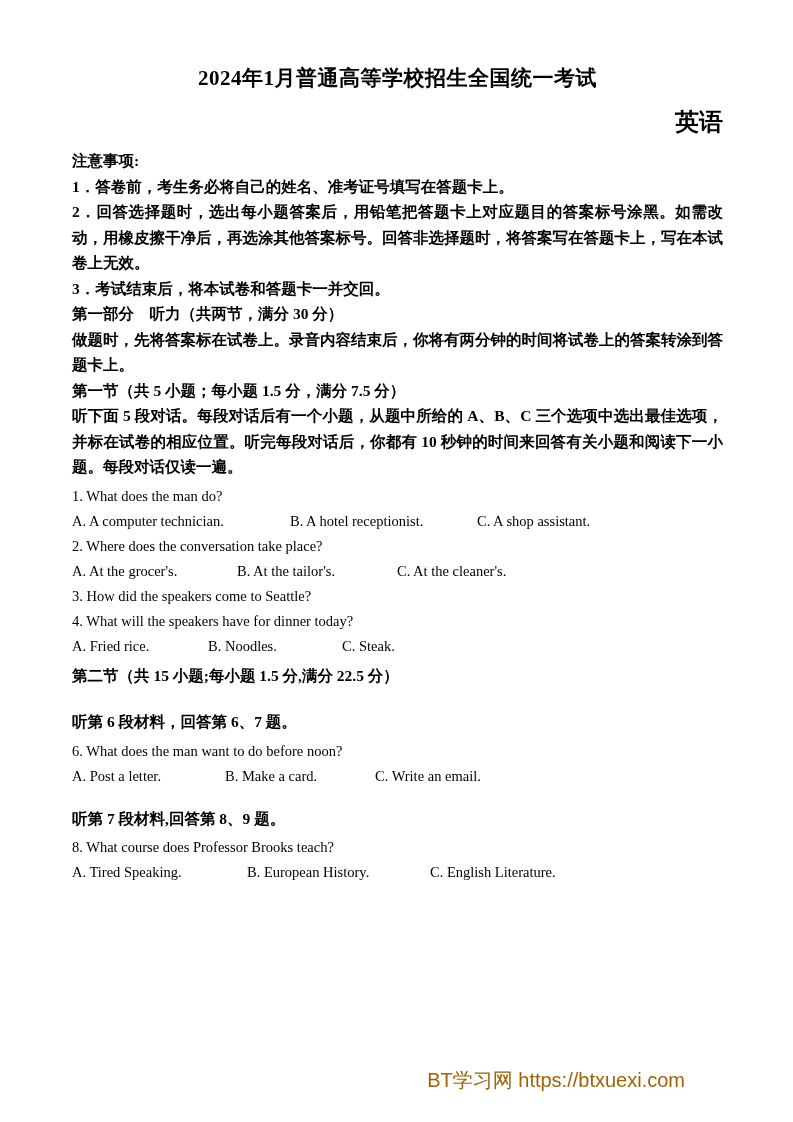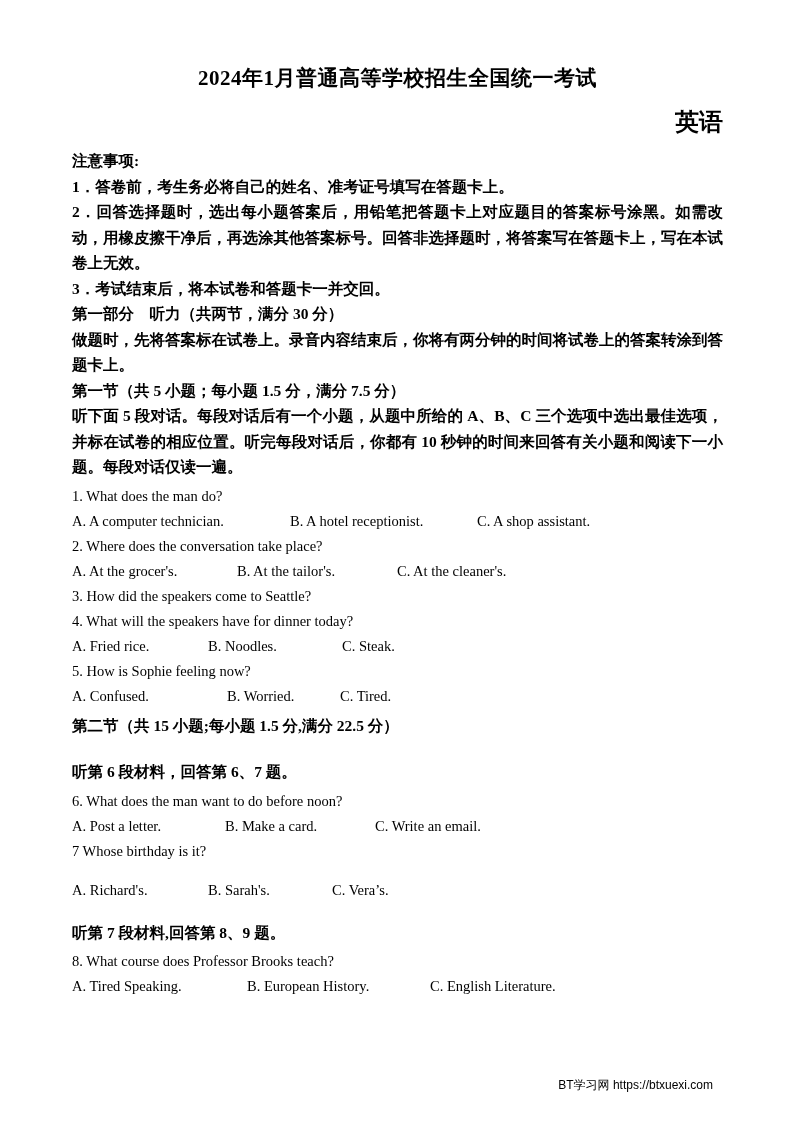--- a/index.html
+++ b/index.html
@@ -46,25 +46,25 @@
     display: flex;
     font-size: 14.5px;
     line-height: 17px;
     margin: 8px 0 8px 0;
   }
   .q-opts > span { display: inline-block; white-space: nowrap; }
   .q-opts-gap { margin-top: 22px; }
   .material-heading { margin-top: 21px; }
   .footer {
     position: absolute;
-    right: 80px;
+    right: 108px;
     bottom: 28px;
-    color: #000000;
+    color: #a16207;
     font-family: "Liberation Sans", "DejaVu Sans", sans-serif;
-    font-size: 12px;
+    font-size: 20px;
   }
 </style>
 </head>
 <body>
 
 <div class="page">
 
   <h1 class="title">2024年1月普通高等学校招生全国统一考试</h1>
   <h2 class="subtitle">英语</h2>
 
@@ -103,50 +103,34 @@
 
   <div class="q">
     <div class="q-text">4. What will the speakers have for dinner today?</div>
     <div class="q-opts">
       <span style="width:136px">A. Fried rice.</span>
       <span style="width:134px">B. Noodles.</span>
       <span>C. Steak.</span>
     </div>
   </div>
 
-  <div class="q">
-    <div class="q-text">5. How is Sophie feeling now?</div>
-    <div class="q-opts">
-      <span style="width:155px">A. Confused.</span>
-      <span style="width:113px">B. Worried.</span>
-      <span>C. Tired.</span>
-    </div>
-  </div>
 
   <div class="zh">第二节（共 15 小题;每小题 1.5 分,满分 22.5 分）</div>
 
   <div class="zh material-heading">听第 6 段材料，回答第 6、7 题。</div>
 
   <div class="q">
     <div class="q-text">6. What does the man want to do before noon?</div>
     <div class="q-opts">
       <span style="width:153px">A. Post a letter.</span>
       <span style="width:150px">B. Make a card.</span>
       <span>C. Write an email.</span>
     </div>
   </div>
 
-  <div class="q">
-    <div class="q-text">7  Whose birthday is it?</div>
-    <div class="q-opts q-opts-gap">
-      <span style="width:136px">A. Richard's.</span>
-      <span style="width:124px">B. Sarah's.</span>
-      <span>C. Vera’s.</span>
-    </div>
-  </div>
 
   <div class="zh material-heading">听第 7 段材料,回答第 8、9 题。</div>
 
   <div class="q">
     <div class="q-text">8. What course does Professor Brooks teach?</div>
     <div class="q-opts">
       <span style="width:175px">A. Tired Speaking.</span>
       <span style="width:183px">B. European History.</span>
       <span>C. English Literature.</span>
     </div>

